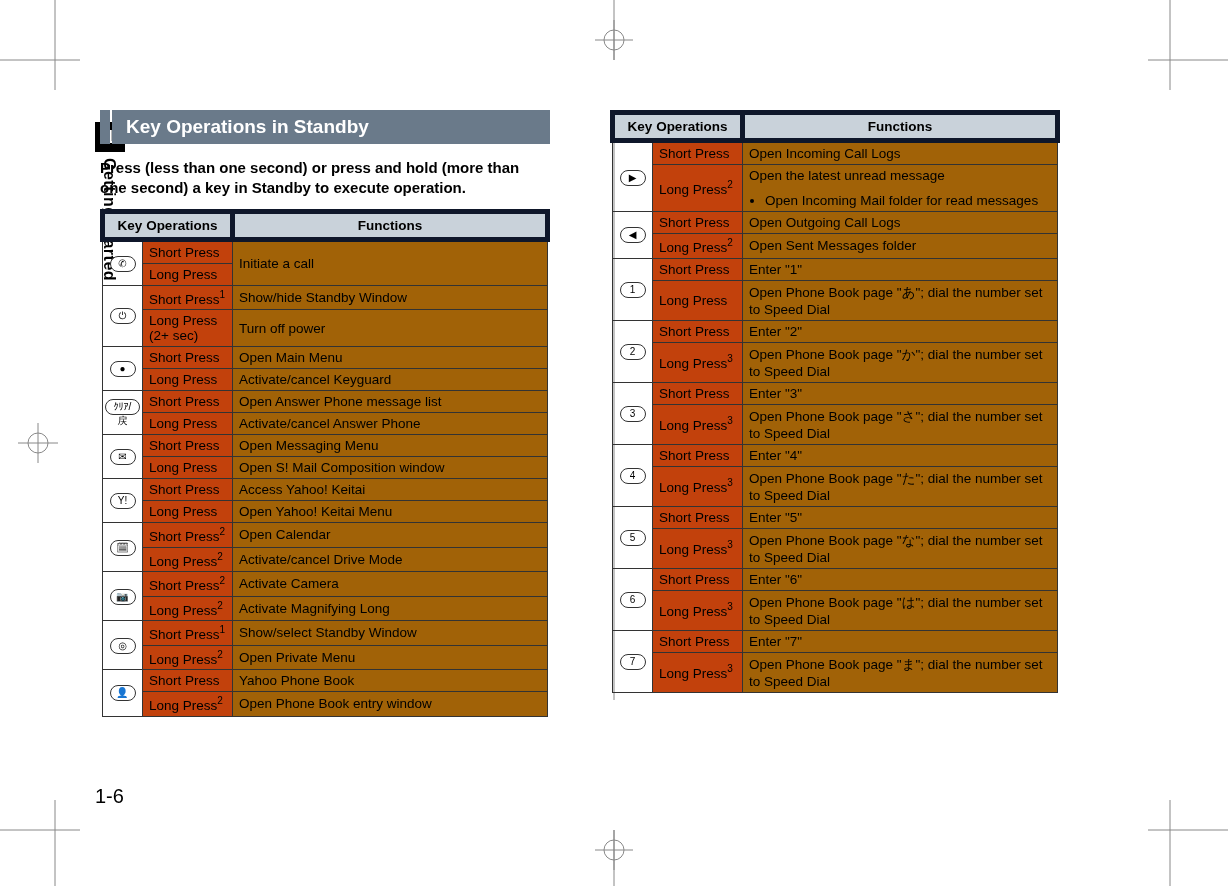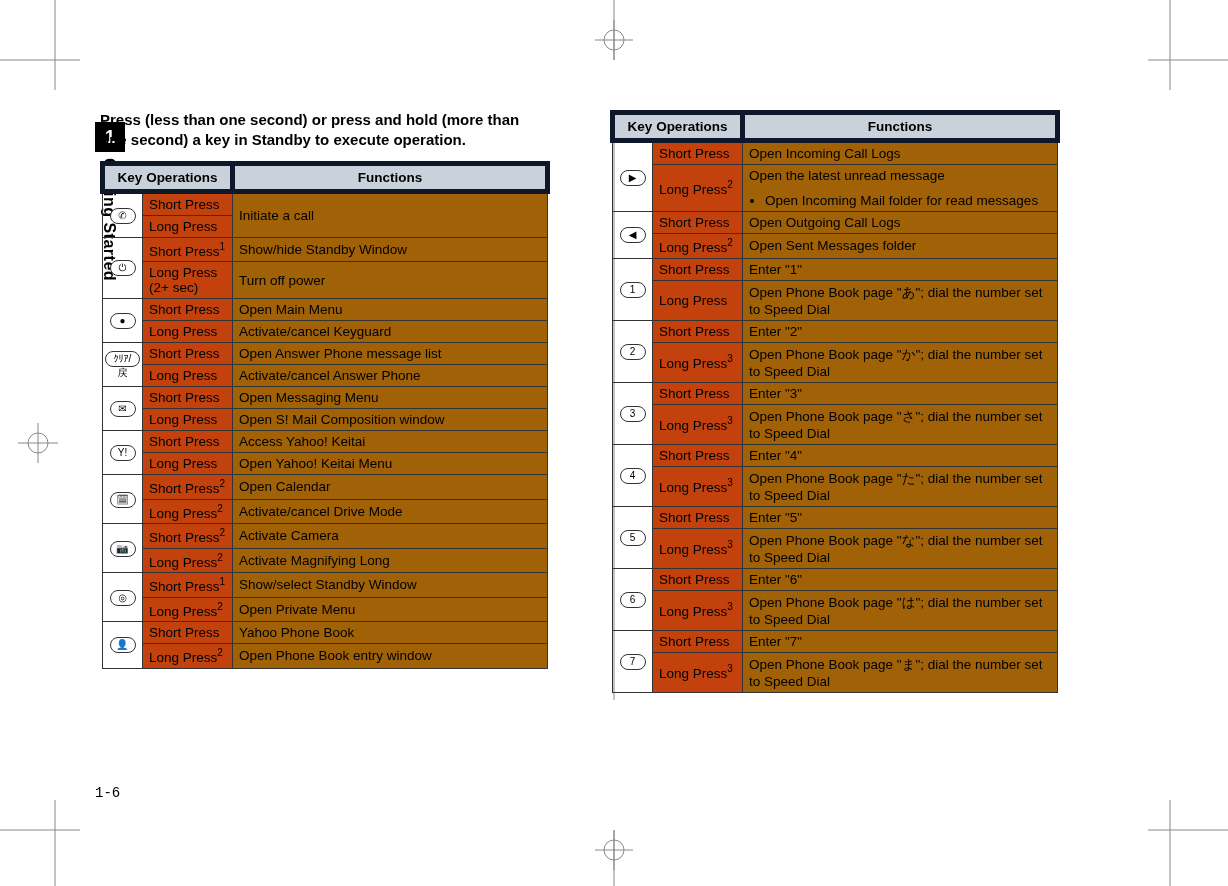--- a/index.html
+++ b/index.html
@@ -44,22 +44,21 @@
     font-weight: bold;
     font-size: 16px;
     letter-spacing: 0.5px;
     margin-top: 6px;
     margin-left: 5px;
   }
   .pagenum {
     position: absolute;
     left: 95px;
     top: 785px;
-    font-size: 14px;
-    font-family: Liberation Mono, monospace;
+    font-size: 20px;
   }
   .col {
     width: 450px;
   }
   .section-title-wrap {
     display: flex;
     align-items: stretch;
     margin-bottom: 14px;
   }
   .accent {
@@ -154,20 +153,24 @@
 
 <div class="sidebar">
   <div class="chapter-tab">1</div>
   <div class="vtext">Getting Started</div>
 </div>
 <div class="pagenum">1-6</div>
 
 <div class="page">
 
   <div class="col">
+    <div class="section-title-wrap">
+      <div class="accent"></div>
+      <div class="section-title">Key Operations in Standby</div>
+    </div>
     <div class="intro">Press (less than one second) or press and hold (more than one second) a key in Standby to execute operation.</div>
 
     <table class="keyops">
       <thead>
         <tr>
           <th colspan="2">Key Operations</th>
           <th>Functions</th>
         </tr>
       </thead>
       <tbody id="left-body">

